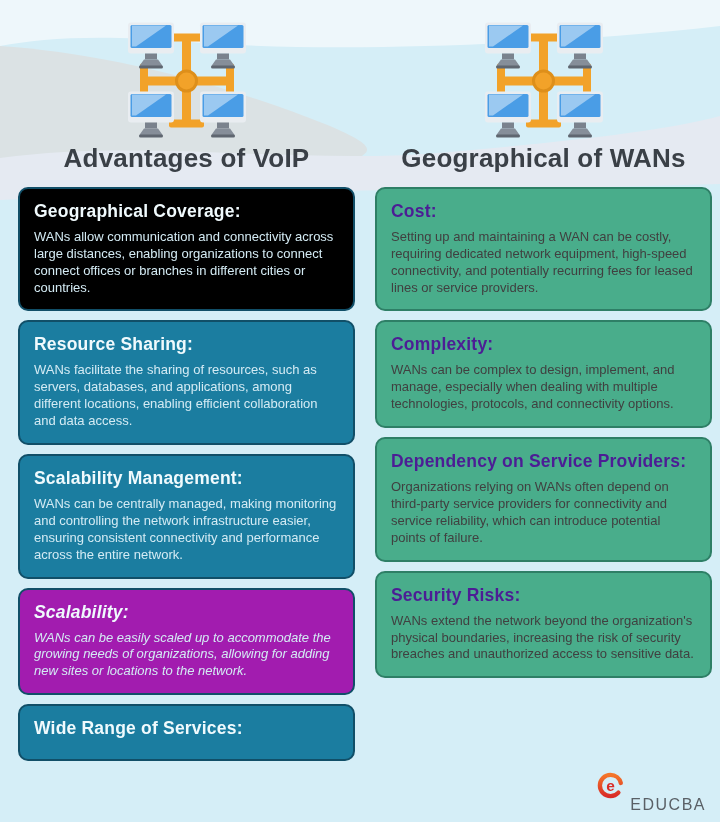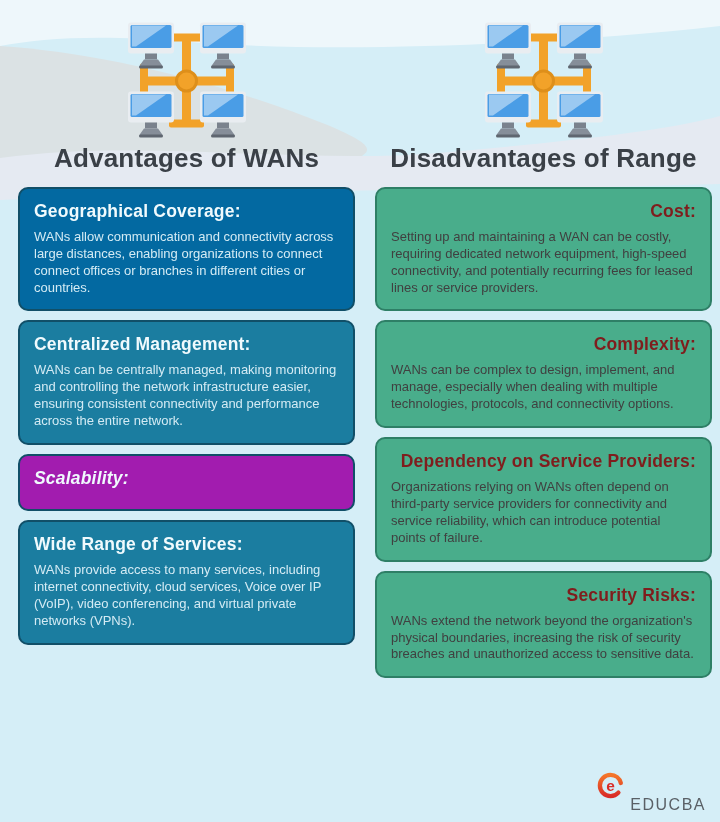--- a/index.html
+++ b/index.html
@@ -50,21 +50,21 @@
     font-weight: 700;
     letter-spacing: 0.2px;
   }
   .card p {
     margin: 0;
     font-size: 13px;
     line-height: 1.3;
   }
   .theme-teal h3 { color: #f0fafd; }
   .theme-teal p  { color: #d4ebf4; }
-  .theme-green h3 { color: #7f1d1d; text-align: right; }
+  .theme-green h3 { color: #4c1d95; }
   .theme-green p  { color: #404040; }
   .footer-logo {
     position: absolute;
     right: 14px; bottom: 8px;
     display: flex; align-items: center; gap: 6px;
     z-index: 2;
   }
   .logo-text {
     font-size: 16px;
     letter-spacing: 1.5px;
@@ -112,47 +112,51 @@
   </defs>
 </svg>
 
 <div class="content">
 
   <div class="column">
     <div class="col-head">
       <svg class="net-icon" viewBox="0 0 118 115" aria-hidden="true">
         <use href="#network-icon"></use>
       </svg>
-      <div class="col-title">Advantages of WANs</div>
+      <div class="col-title">Advantages of VoIP</div>
     </div>
     <div class="cards">
-        <div class="card theme-teal" style="background: #0369a1; border-color: rgb(17, 79, 104);">
+        <div class="card theme-teal" style="background: #000000; border-color: rgb(17, 79, 104);">
     <h3>Geographical Coverage:</h3>
     <p>WANs allow communication and connectivity across large distances, enabling organizations to connect connect offices or branches in different cities or countries.</p>
   </div>
         <div class="card theme-teal" style="background: rgb(27, 125, 160); border-color: rgb(17, 79, 104);">
-    <h3>Centralized Management:</h3>
+    <h3>Resource Sharing:</h3>
+    <p>WANs facilitate the sharing of resources, such as servers, databases, and applications, among different locations, enabling efficient collaboration and data access.</p>
+  </div>
+        <div class="card theme-teal" style="background: rgb(27, 125, 160); border-color: rgb(17, 79, 104);">
+    <h3>Scalability Management:</h3>
     <p>WANs can be centrally managed, making monitoring and controlling the network infrastructure easier, ensuring consistent connectivity and performance across the entire network.</p>
   </div>
         <div class="card theme-teal" style="background: #a21caf; border-color: rgb(17, 79, 104); font-style: italic;">
     <h3>Scalability:</h3>
+    <p>WANs can be easily scaled up to accommodate the growing needs of organizations, allowing for adding new sites or locations to the network.</p>
   </div>
         <div class="card theme-teal" style="background: rgb(27, 125, 160); border-color: rgb(17, 79, 104);">
     <h3>Wide Range of Services:</h3>
-    <p>WANs provide access to many services, including internet connectivity, cloud services, Voice over IP (VoIP), video conferencing, and virtual private networks (VPNs).</p>
   </div>
       </div>
   </div>
 
   <div class="column">
     <div class="col-head">
       <svg class="net-icon" viewBox="0 0 118 115" aria-hidden="true">
         <use href="#network-icon"></use>
       </svg>
-      <div class="col-title">Disadvantages of Range</div>
+      <div class="col-title">Geographical of WANs</div>
     </div>
     <div class="cards">
         <div class="card theme-green" style="background: rgb(73, 173, 139); border-color: rgb(46, 127, 102);">
     <h3>Cost:</h3>
     <p>Setting up and maintaining a WAN can be costly, requiring dedicated network equipment, high-speed connectivity, and potentially recurring fees for leased lines or service providers.</p>
   </div>
         <div class="card theme-green" style="background: rgb(73, 173, 139); border-color: rgb(46, 127, 102);">
     <h3>Complexity:</h3>
     <p>WANs can be complex to design, implement, and manage, especially when dealing with multiple technologies, protocols, and connectivity options.</p>
   </div>

